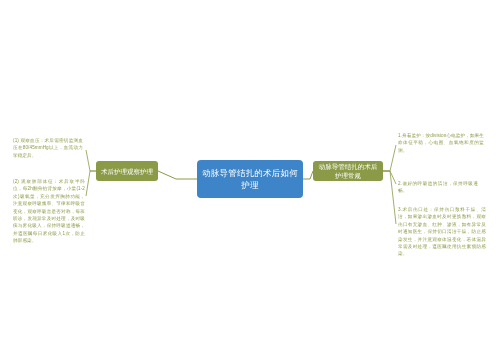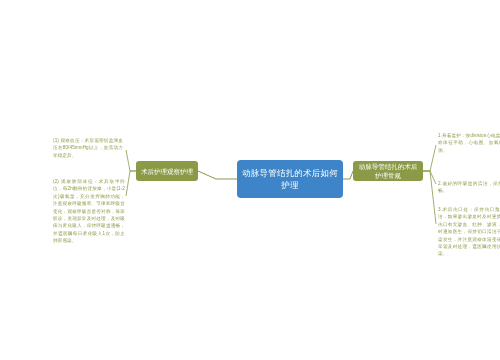--- a/index.html
+++ b/index.html
@@ -10,21 +10,20 @@
     width: 500px;
     height: 360px;
     background: #ffffff;
     font-family: "Liberation Sans", sans-serif;
     overflow: hidden;
   }
   #canvas {
     position: relative;
     width: 428px;
     height: 360px;
-    margin-left: 40px;
   }
   svg.connectors {
     position: absolute;
     left: 0;
     top: 0;
     width: 500px;
     height: 360px;
     pointer-events: none;
   }
 

